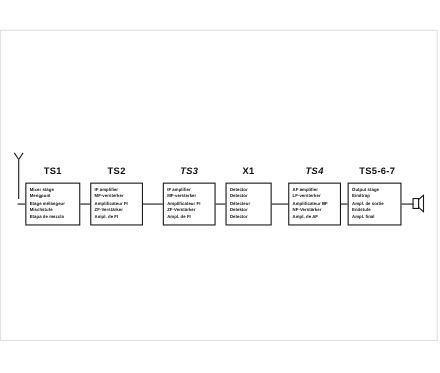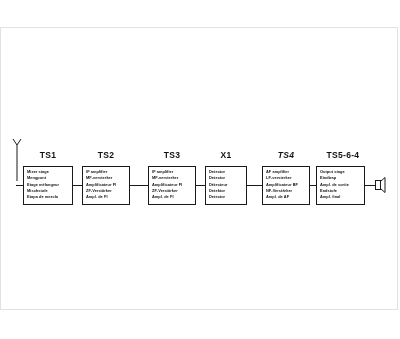--- a/index.html
+++ b/index.html
@@ -84,24 +84,24 @@
   <svg id="antenna" style="left:6px; top:136px; width:22px; height:52px;" viewBox="0 0 22 52">
     <line x1="7" y1="3" x2="11" y2="9" stroke="#1a1a1a" stroke-width="1"></line>
     <line x1="15" y1="3" x2="11" y2="9" stroke="#1a1a1a" stroke-width="1"></line>
     <line x1="11" y1="9" x2="11" y2="45" stroke="#1a1a1a" stroke-width="1"></line>
   </svg>
 
   <div class="wire wire-h" style="left:16px; top:185px; width:8px; height:1px;"></div>
 
   <div class="blbl" style="left:23px; width:50px;">TS1</div>
   <div class="blbl" style="left:82px; width:48px;">TS2</div>
-  <div class="blbl" style="left:148px; width:48px;">TS3</div>
+  <div class="blbl" style="left:148px; width:48px;font-style:italic;">TS3</div>
   <div class="blbl" style="left:205px; width:42px;">X1</div>
   <div class="blbl" style="left:262px; width:48px;font-style:italic;">TS4</div>
-  <div class="blbl" style="left:316px; width:54px;">TS5-6-4</div>
+  <div class="blbl" style="left:316px; width:54px;">TS5-6-7</div>
 
   <div class="blk" style="left:23px; width:50px;">
     <span class="ln">Mixer stage</span>
     <span class="ln">Mengpunt</span>
     <span class="ln">Etage mélangeur</span>
     <span class="ln">Mischstufe</span>
     <span class="ln">Etapa de mezcla</span>
   </div>
 
   <div class="blk" style="left:82px; width:48px;">

